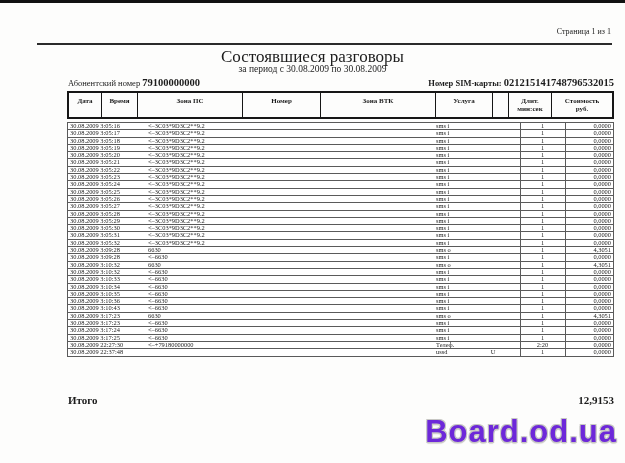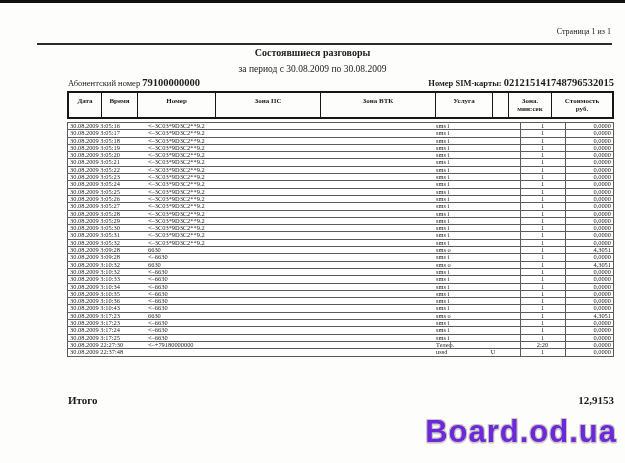--- a/index.html
+++ b/index.html
@@ -1,21 +1,21 @@
 <!DOCTYPE html>
 <html><head>
 <meta charset="utf-8">
 <style>
   html,body{margin:0;padding:0;}
   body{background:#ffffff;font-family:"Liberation Serif", serif;color:#1c1c1c;}
   #stage{position:relative;width:625px;height:463px;background:#fdfdfc;overflow:hidden;}
   .topbar{position:absolute;top:0;left:0;width:625px;height:3px;background:#111;}
   .pageinfo{position:absolute;top:27px;right:14px;font-size:8px;color:#222;}
   .headrule{position:absolute;top:43px;left:37px;width:575px;border-top:2px solid #2b2b2b;}
-  .title{position:absolute;top:47px;left:0;width:625px;text-align:center;font-size:10px;font-weight:bold;}
+  .title{position:absolute;top:47px;left:0;width:625px;text-align:center;font-size:17px;font-weight:normal;}
   .subtitle{position:absolute;top:64px;left:0;width:625px;text-align:center;font-size:9.5px;}
   .acctline{position:absolute;top:77px;left:67px;width:547px;height:14px;font-size:8.5px;}
   .acct-left{position:absolute;left:1px;top:0;}
   .acct-right{position:absolute;right:0;top:0;font-weight:bold;}
   .acctline b{font-size:10.5px;}
   
   .thead{position:absolute;top:91px;left:67px;width:547px;height:28px;border:2px solid #161616;box-sizing:border-box;display:flex;}
   .hcell{border-right:1px solid #161616;box-sizing:border-box;display:flex;flex-direction:column;align-items:center;justify-content:flex-start;padding-top:4px;font-weight:bold;font-size:7px;line-height:8px;text-align:center;}
   .hcell:last-child{border-right:none;}
   .h0{width:33px;}.h1{width:36px;}.h2{width:78px;}.h3{width:105px;}.h4{width:115px;}
@@ -72,37 +72,37 @@
     </span>
   </div>
 
   <div class="thead">
     <div class="hcell h0">
         <div>Дата</div>
       </div>
     <div class="hcell h1">
         <div>Время</div>
       </div>
+    <div class="hcell h3">
+        <div>Зона ПС</div>
+      </div>
     <div class="hcell h2">
         <div>Номер</div>
       </div>
-    <div class="hcell h3">
-        <div>Зона ПС</div>
-      </div>
     <div class="hcell h4">
         <div>Зона ВТК</div>
       </div>
     <div class="hcell h5">
         <div>Услуга</div>
       </div>
     <div class="hcell h6">
         <div></div>
       </div>
     <div class="hcell h7">
-        <div>Зона.</div>
+        <div>Длит.</div>
         <div>мин:сек</div>
       </div>
     <div class="hcell h8">
         <div>Стоимость</div>
         <div>руб.</div>
       </div>
   </div>
 
   <div class="tbody">
       <div class="trow">

